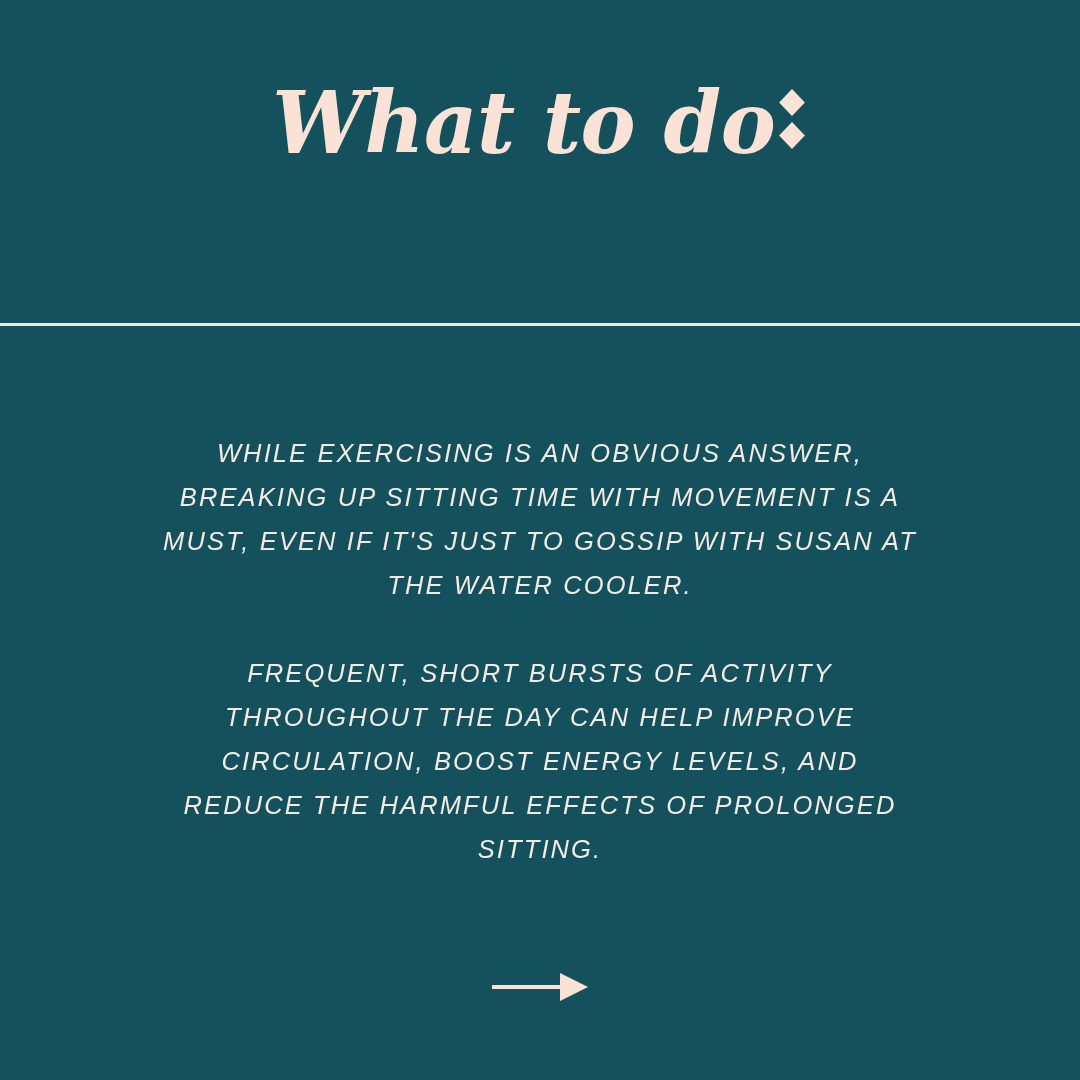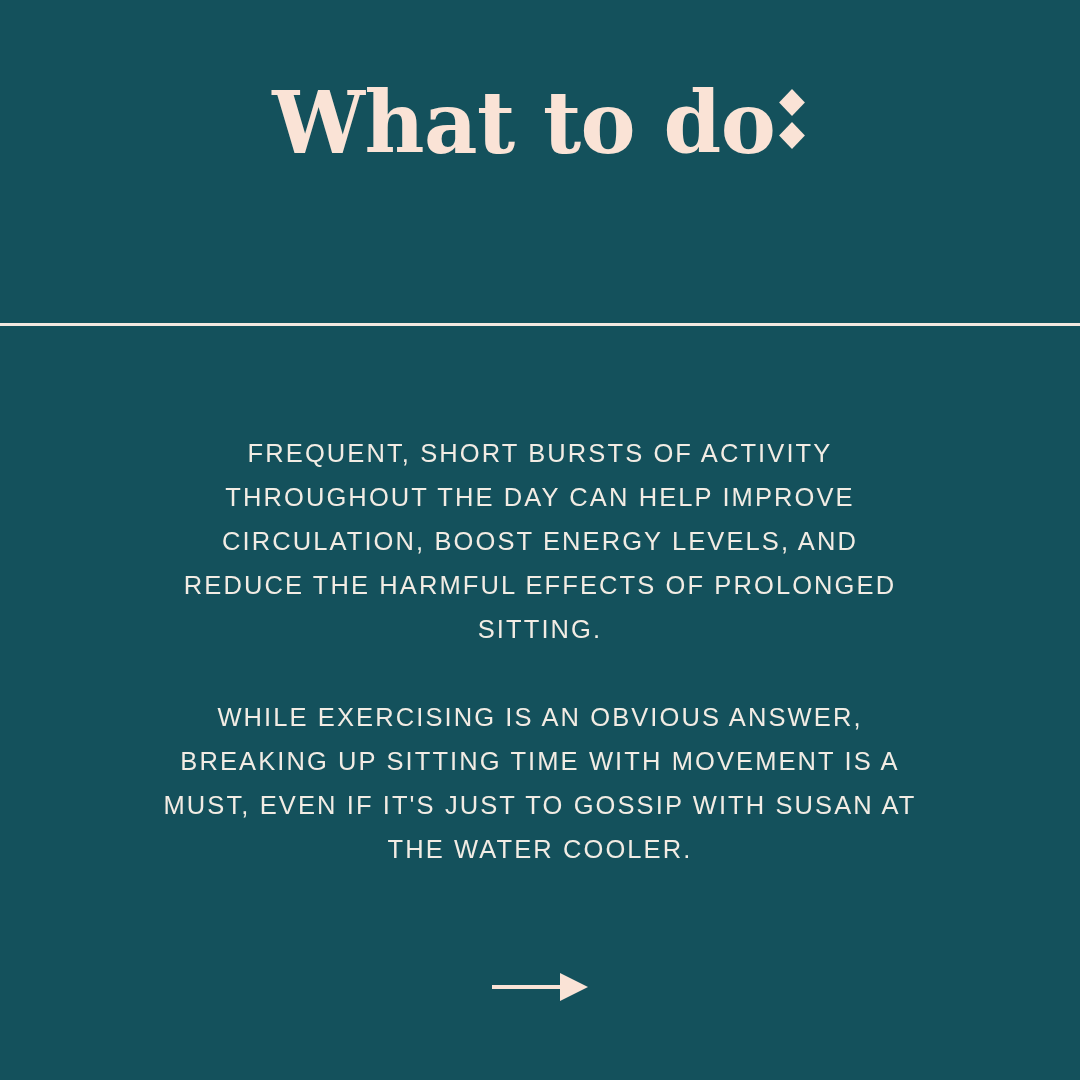--- a/index.html
+++ b/index.html
@@ -15,20 +15,21 @@
   }
 
   .slide {
     position: relative;
     width: 1080px;
     height: 860px;
     background: #14515c;
     box-sizing: border-box;
     display: flex;
     flex-direction: column;
+    font-style: italic;
   }
 
   
   .header {
     height: 323px;
     flex: 0 0 323px;
     display: flex;
     align-items: flex-start;
     justify-content: center;
     padding-top: 78px;
@@ -122,22 +123,22 @@
 
   <div class="header">
     <h1 class="headline"><span>What to do</span><span class="colon-glyph"><i class="top"></i><i class="bottom"></i></span></h1>
   </div>
 
   <div class="divider"></div>
 
   <div class="body-area">
 
     <div class="copy-block">
+      <p class="para">While exercising is an obvious answer, breaking up sitting time with movement is a must, even if it's just to gossip with Susan at the water cooler.</p>
       <p class="para">Frequent, short bursts of activity throughout the day can help improve circulation, boost energy levels, and reduce the harmful effects of prolonged sitting.</p>
-      <p class="para">While exercising is an obvious answer, breaking up sitting time with movement is a must, even if it's just to gossip with Susan at the water cooler.</p>
     </div>
 
     <div class="arrow-wrap">
       <svg class="arrow-icon" width="96" height="34" viewBox="0 0 96 34" aria-hidden="true">
         <rect x="0" y="15" width="72" height="4" fill="#FAE3D6"></rect>
         <polygon points="68,3 96,17 68,31" fill="#FAE3D6"></polygon>
       </svg>
     </div>
 
   </div>

